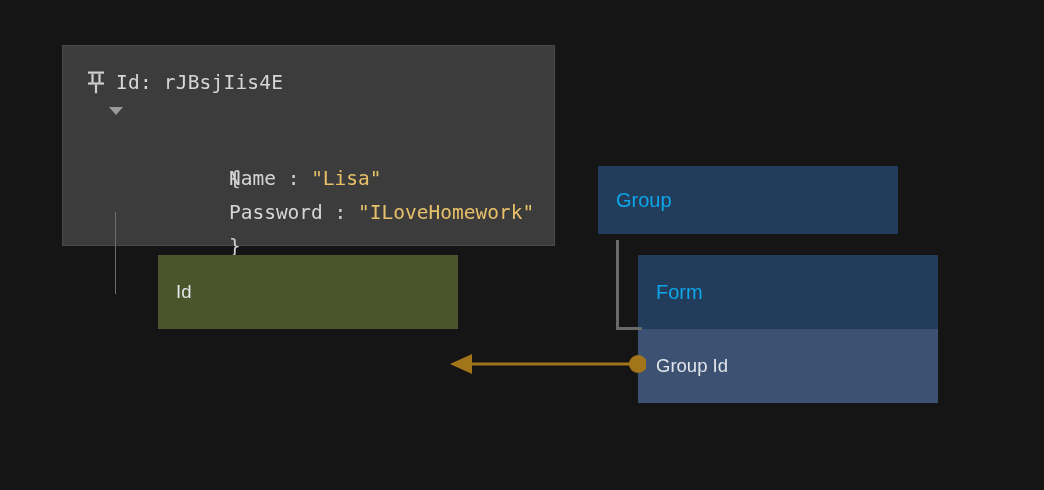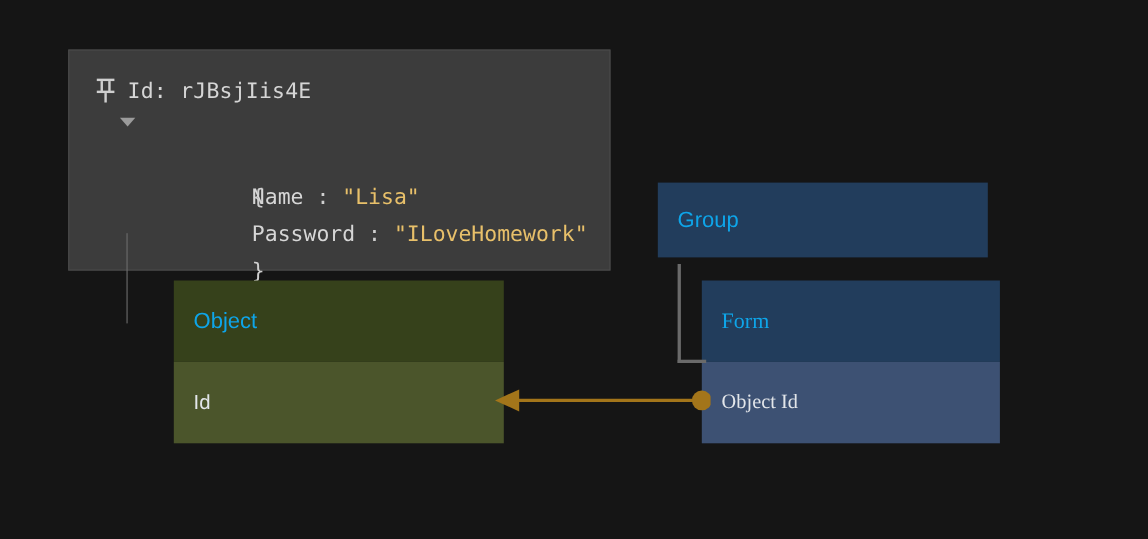--- a/index.html
+++ b/index.html
@@ -107,21 +107,21 @@
   
   #node-object { left: 158px; top: 255px; width: 300px; height: 148px; }
   #node-object .node-header { height: 74px; background: #36411b; }
   #node-object .node-row    { height: 74px; background: #4b552b; }
 
   
   #node-group { left: 598px; top: 166px; width: 300px; height: 68px; }
   #node-group .node-header { height: 68px; background: #223d5c; }
 
   
-  #node-form { left: 638px; top: 255px; width: 271px; height: 148px; font-family: Liberation Serif, serif; }
+  #node-form { left: 638px; top: 255px; width: 300px; height: 148px; }
   #node-form .node-header { height: 74px; background: #223d5c; }
   #node-form .node-row    { height: 74px; background: #3d5173; }
 
   
   #connector-group-form {
     position: absolute;
     left: 616px;
     top: 240px;
     width: 26px;
     height: 92px;
@@ -178,40 +178,37 @@
         <span>Password</span><span class="punct"> : </span><span class="str">"ILoveHomework"</span>
       </div>
 
       <div class="json-line brace">
         <span class="punct">}</span>
       </div>
     </div>
   </div>
 
   <div class="node" id="node-object">
-    <div class="node-header">
-      <span>Object</span>
-    </div>
     <div class="node-row right">
       <span>Id</span>
     </div>
   </div>
 
   <div class="node" id="node-group">
     <div class="node-header">
       <span>Group</span>
     </div>
   </div>
 
   <div class="node" id="node-form">
     <div class="node-header">
       <span>Form</span>
     </div>
     <div class="node-row">
-      <span>Object Id</span>
+      <span>Group Id</span>
     </div>
   </div>
 
   <div id="connector-group-form">
     <div class="v"></div>
     <div class="h"></div>
   </div>
 
   <div id="connector-objectid-id">
     <svg width="198" height="32" viewBox="0 0 198 32" aria-hidden="true">

